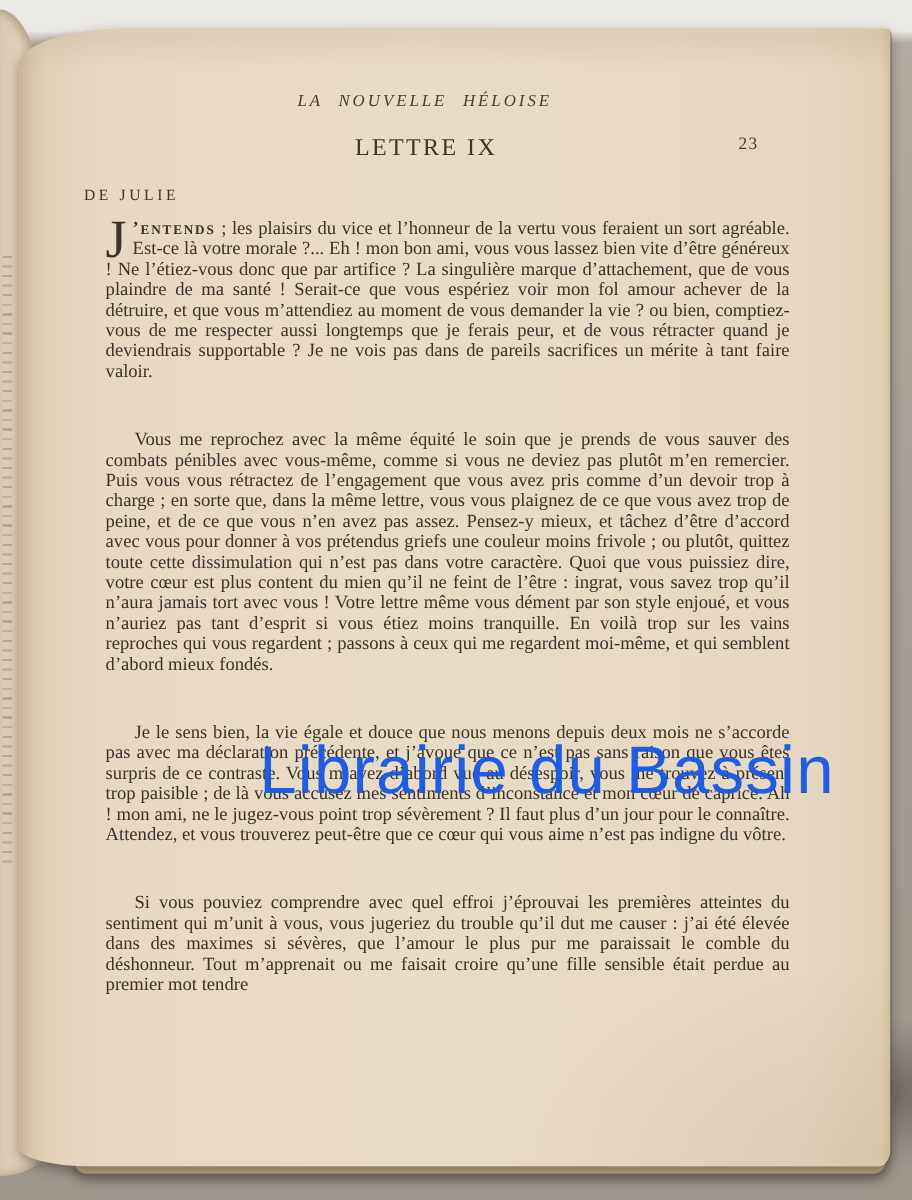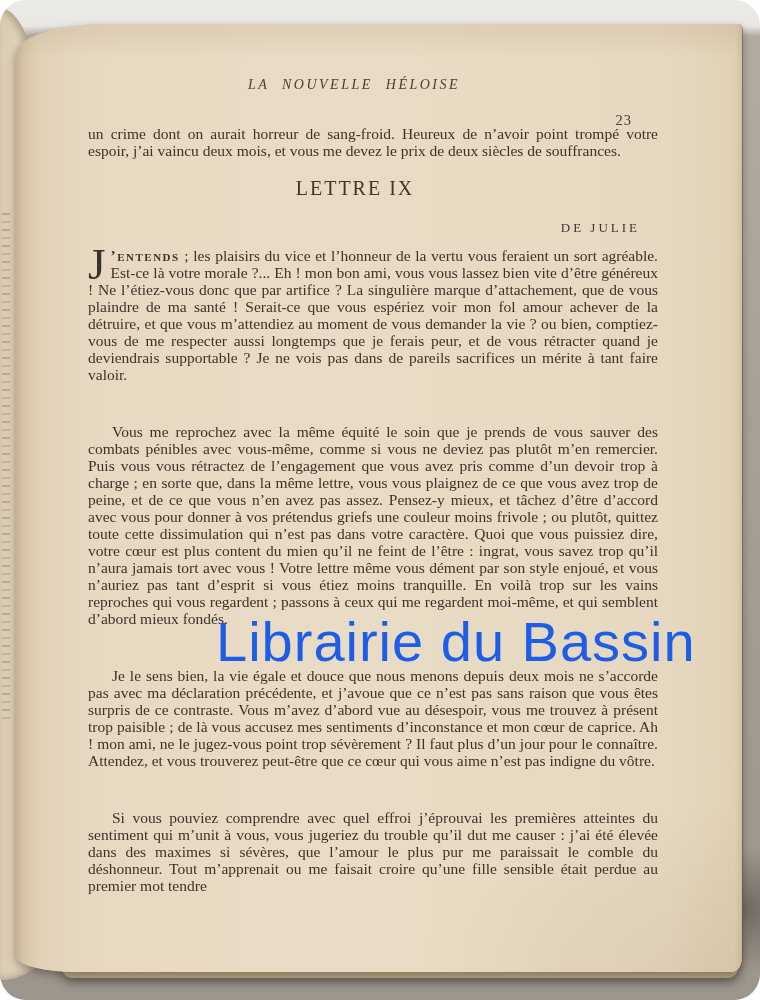--- a/index.html
+++ b/index.html
@@ -2,21 +2,20 @@
 <html><head>
 <meta charset="utf-8">
 <style>
   html,body{margin:0;padding:0;}
   .scene{
     position:relative;width:760px;height:1000px;overflow:hidden;
     font-family:"Liberation Serif",serif;
     background:
       radial-gradient(170px 90px at 97% 91%, rgba(35,30,25,.38), rgba(35,30,25,0) 70%),
       linear-gradient(180deg,#edebe7 0px,#e9e7e3 26px,#b2aba2 36px,#a49d94 55%,#9d968d 100%);
-    border-radius: 26px;
   }
   
   .facing-edge{
     position:absolute;left:0;top:8px;width:58px;height:972px;
     background:linear-gradient(90deg,#d9cab1 0,#e4d6be 45%,#d5c4a8 80%,#b3a081 100%);
     border-top-right-radius:100% 250px;
     border-bottom-right-radius:100% 60px;
     box-shadow:inset -5px 0 7px rgba(90,70,45,.35);
   }
   .edge-text-marks{
@@ -55,21 +54,21 @@
     font-style:italic;font-size:14px;letter-spacing:2.5px;word-spacing:7px;white-space:nowrap;
   }
   .runhead-num{position:absolute;right:26px;top:0;font-size:14.5px;letter-spacing:1px;margin-top:36px;}
   p{margin:0;}
   .p-cont{margin-top:31px;text-indent:0;}
   .h-lettre{
     margin-top:21px;text-align:center;font-weight:400;
     font-size:20px;letter-spacing:2px;position:relative;left:-18px;color:#3e362c;
   }
   .h-julie{
-    margin-top:22px;text-align:right;font-weight:400;
+    margin-top:22px;text-align:left;font-weight:400;
     font-size:13px;letter-spacing:3px;position:relative;left:-18px;color:#3e362c;
   }
   .p-drop{margin-top:11px;text-indent:0;}
   .p-ind{text-indent:24px;margin-top:40px;}
   .dropcap{float:left;font-size:45px;line-height:33px;padding:1px 5px 0 0;color:#3b332a;}
   .sc{font-variant:small-caps;letter-spacing:1.5px;font-weight:bold;}
   .watermark{
     position:absolute;left:216px;top:609px;z-index:5;
     font-family:"Liberation Sans",sans-serif;
     font-size:56px;letter-spacing:1px;color:#1658e8;
@@ -88,21 +87,20 @@
   <div class="page-stack"></div>
 
   <div class="page">
     <div class="textblock">
 
       <div class="runhead">
         <span class="runhead-title">LA NOUVELLE HÉLOISE</span>
         <span class="runhead-num">23</span>
       </div>
 
-      <p class="p-cont">un crime dont on aurait horreur de sang-froid. Heureux de n’avoir point trompé votre espoir, j’ai vaincu deux mois, et vous me devez le prix de deux siècles de souffrances.</p>
 
       <p class="h-lettre">LETTRE IX</p>
 
       <p class="h-julie">DE JULIE</p>
 
       <p class="p-drop"><span class="dropcap">J</span><span class="sc">’entends</span><span> ; les plaisirs du vice et l’honneur de la vertu vous feraient un sort agréable. Est-ce là votre morale ?... Eh ! mon bon ami, vous vous lassez bien vite d’être généreux ! Ne l’étiez-vous donc que par artifice ? La singulière marque d’attachement, que de vous plaindre de ma santé ! Serait-ce que vous espériez voir mon fol amour achever de la détruire, et que vous m’attendiez au moment de vous demander la vie ? ou bien, comptiez-vous de me respecter aussi longtemps que je ferais peur, et de vous rétracter quand je deviendrais supportable ? Je ne vois pas dans de pareils sacrifices un mérite à tant faire valoir.</span></p>
 
       <p class="p-ind">Vous me reprochez avec la même équité le soin que je prends de vous sauver des combats pénibles avec vous-même, comme si vous ne deviez pas plutôt m’en remercier. Puis vous vous rétractez de l’engagement que vous avez pris comme d’un devoir trop à charge ; en sorte que, dans la même lettre, vous vous plaignez de ce que vous avez trop de peine, et de ce que vous n’en avez pas assez. Pensez-y mieux, et tâchez d’être d’accord avec vous pour donner à vos prétendus griefs une couleur moins frivole ; ou plutôt, quittez toute cette dissimulation qui n’est pas dans votre caractère. Quoi que vous puissiez dire, votre cœur est plus content du mien qu’il ne feint de l’être : ingrat, vous savez trop qu’il n’aura jamais tort avec vous ! Votre lettre même vous dément par son style enjoué, et vous n’auriez pas tant d’esprit si vous étiez moins tranquille. En voilà trop sur les vains reproches qui vous regardent ; passons à ceux qui me regardent moi-même, et qui semblent d’abord mieux fondés.</p>
 
       <p class="p-ind">Je le sens bien, la vie égale et douce que nous menons depuis deux mois ne s’accorde pas avec ma déclaration précédente, et j’avoue que ce n’est pas sans raison que vous êtes surpris de ce contraste. Vous m’avez d’abord vue au désespoir, vous me trouvez à présent trop paisible ; de là vous accusez mes sentiments d’inconstance et mon cœur de caprice. Ah ! mon ami, ne le jugez-vous point trop sévèrement ? Il faut plus d’un jour pour le connaître. Attendez, et vous trouverez peut-être que ce cœur qui vous aime n’est pas indigne du vôtre.</p>

